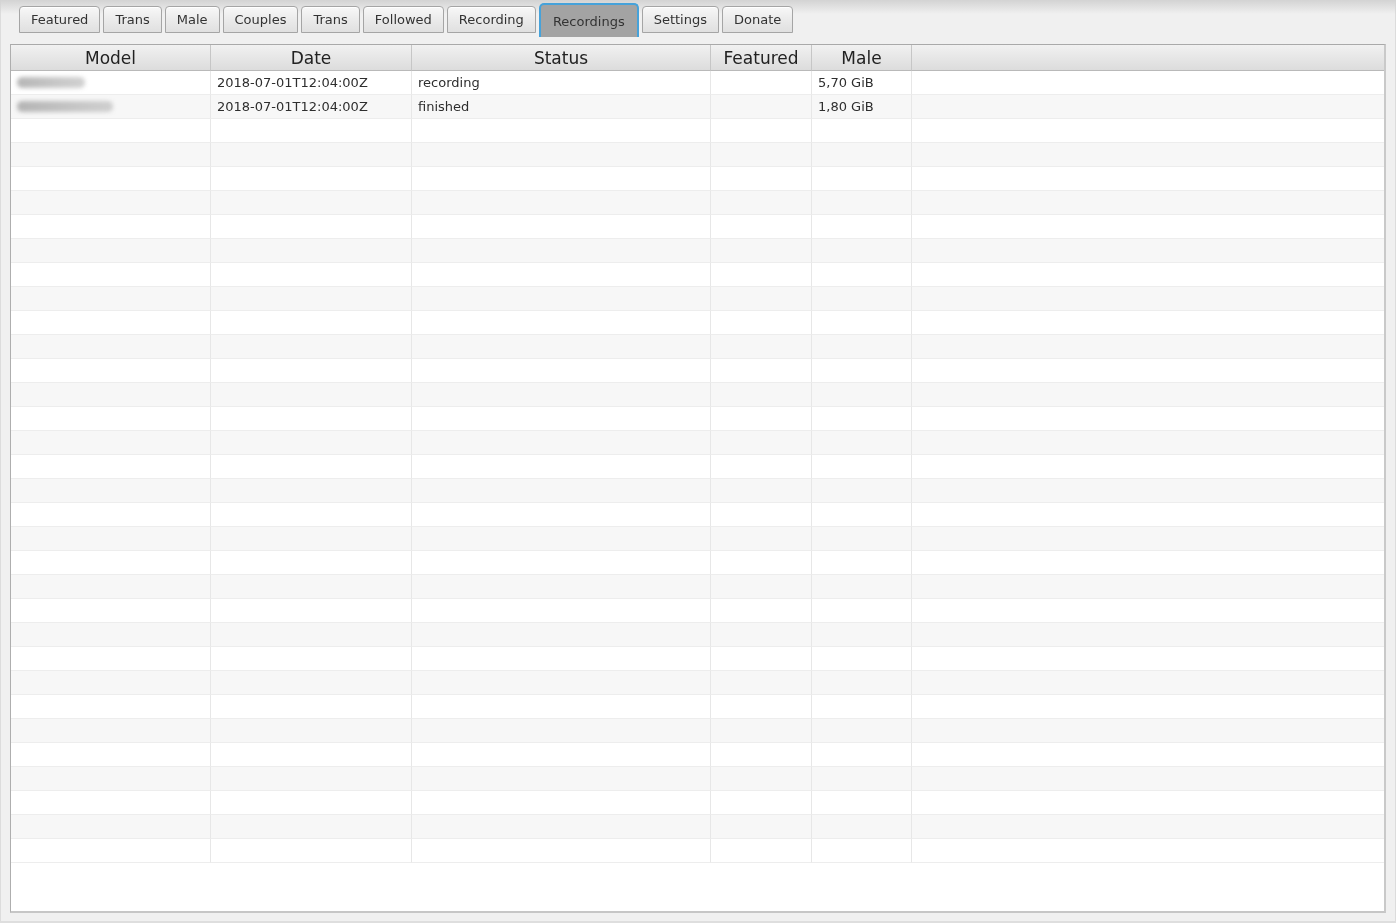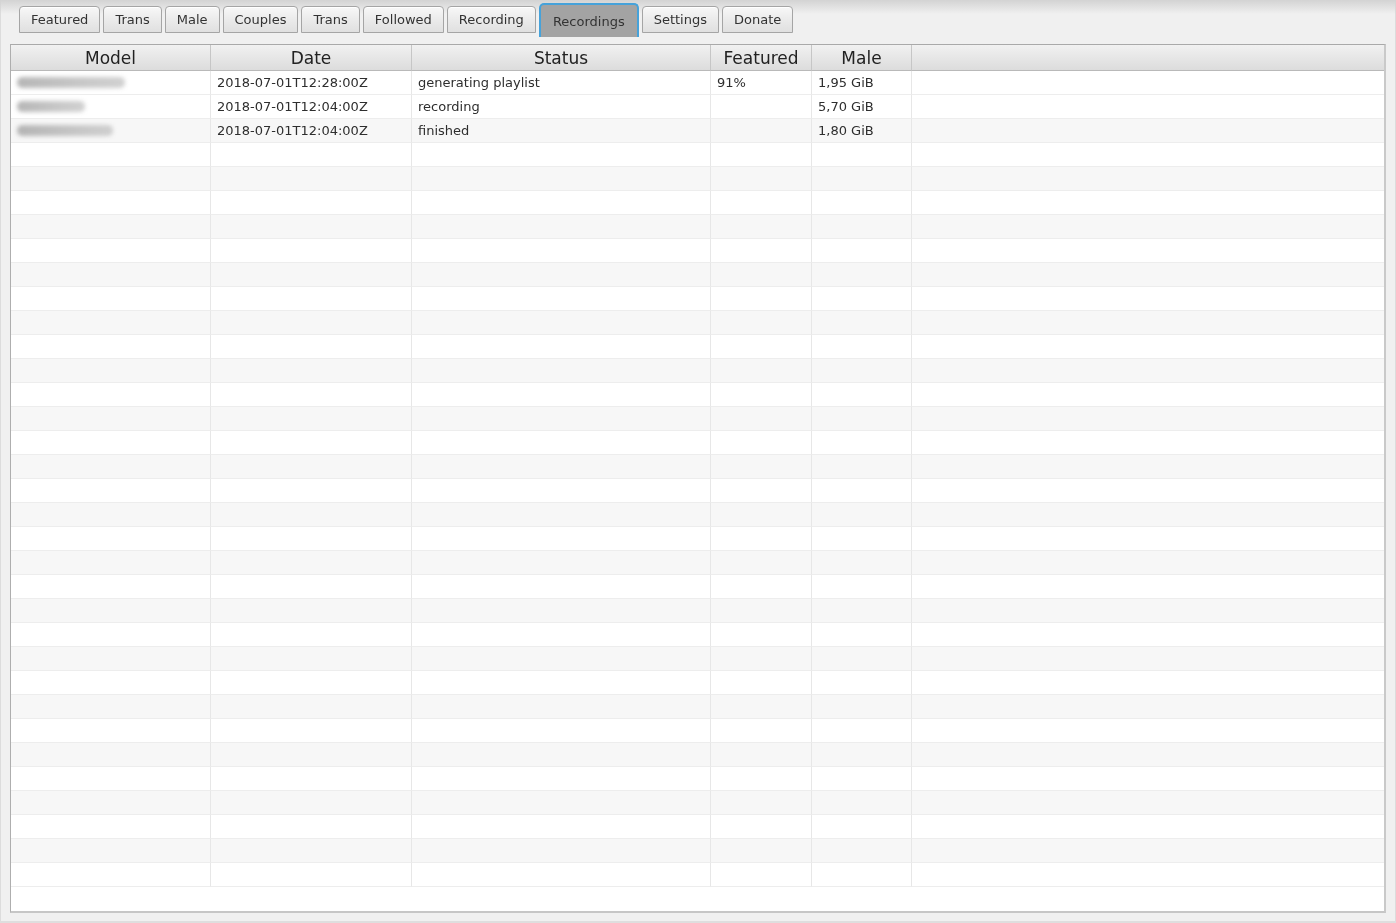--- a/index.html
+++ b/index.html
@@ -158,28 +158,20 @@
           <th>Model</th>
           <th>Date</th>
           <th>Status</th>
           <th>Featured</th>
           <th>Male</th>
           <th></th>
         </tr>
       </thead>
       <tbody>
           <tr>
-            <td><span class="blur-blob" style="width: 108px;"></span></td>
-            <td>2018-07-01T12:28:00Z</td>
-            <td>generating playlist</td>
-            <td>91%</td>
-            <td>1,95 GiB</td>
-            <td></td>
-          </tr>
-          <tr>
             <td><span class="blur-blob" style="width: 68px;"></span></td>
             <td>2018-07-01T12:04:00Z</td>
             <td>recording</td>
             <td></td>
             <td>5,70 GiB</td>
             <td></td>
           </tr>
           <tr class="stripe">
             <td><span class="blur-blob" style="width: 96px;"></span></td>
             <td>2018-07-01T12:04:00Z</td>

